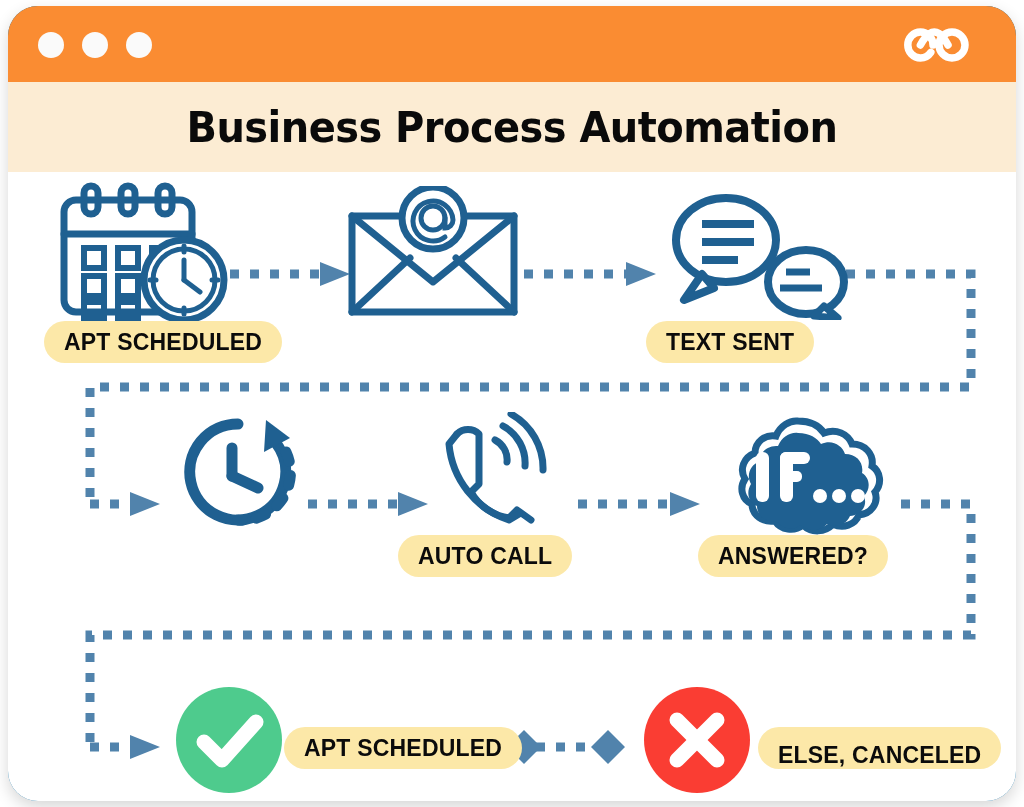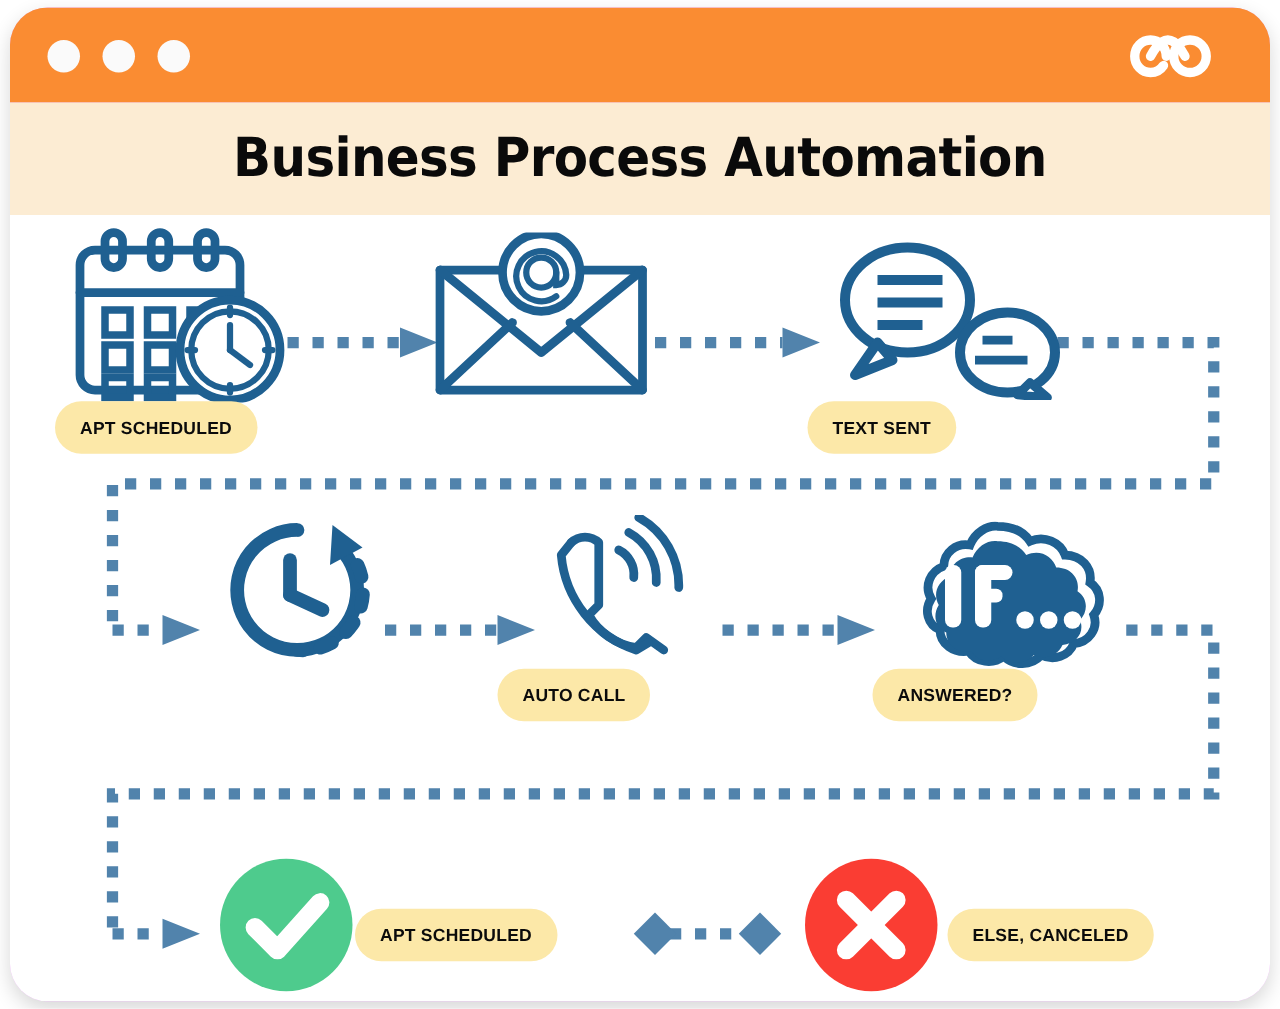--- a/index.html
+++ b/index.html
@@ -14,21 +14,21 @@
     width: 1024px; height: 807px;
     background: #ffffff;
   }
 
   
   .window {
     position: absolute;
     left: 8px; top: 6px;
     width: 1008px; height: 795px;
     border-radius: 30px;
-    background: #f0abfc;
+    background: #0369a1;
     box-shadow: 0 6px 16px rgba(0,0,0,0.16);
     overflow: hidden;
   }
   .titlebar {
     position: absolute; left: 0; top: 0;
     width: 100%; height: 76px;
     background: #FA8C32;
   }
   .dots { position: absolute; left: 30px; top: 26px; display: flex; gap: 18px; }
   .dot { width: 26px; height: 26px; border-radius: 50%; background: #FAFAFA; }
@@ -64,21 +64,21 @@
     background: #FCE8A8;
     border-radius: 26px;
     height: 42px;
     display: flex; align-items: center; justify-content: center;
     padding: 0 20px;
     white-space: nowrap;
   }
   .pill span {
     font-family: "Liberation Sans", sans-serif;
     font-weight: 700;
-    font-size: 14px;
+    font-size: 23px;
     letter-spacing: 0.2px;
     color: #0b0b0b;
   }
 </style>
 </head>
 <body>
 
 <div id="stage">
   <div class="window">
 
@@ -275,20 +275,20 @@
       </div>
 
       <div class="node" style="left:634px; top:513px; width:340px; height:124px;">
         <svg class="art" width="110" height="110" viewBox="0 0 110 110">
           <circle cx="55" cy="55" r="53" fill="#FA3D33"></circle>
           <g stroke="#ffffff" stroke-width="15" stroke-linecap="round">
             <line x1="35" y1="35" x2="75" y2="75"></line>
             <line x1="75" y1="35" x2="35" y2="75"></line>
           </g>
         </svg>
-        <div class="pill" style="left:116px; top:42px;">
+        <div class="pill" style="left:116px; top:42px;align-items:flex-end;">
           <span>ELSE, CANCELED</span>
         </div>
       </div>
 
     </div>
   </div>
 </div>
 
 </body></html>

